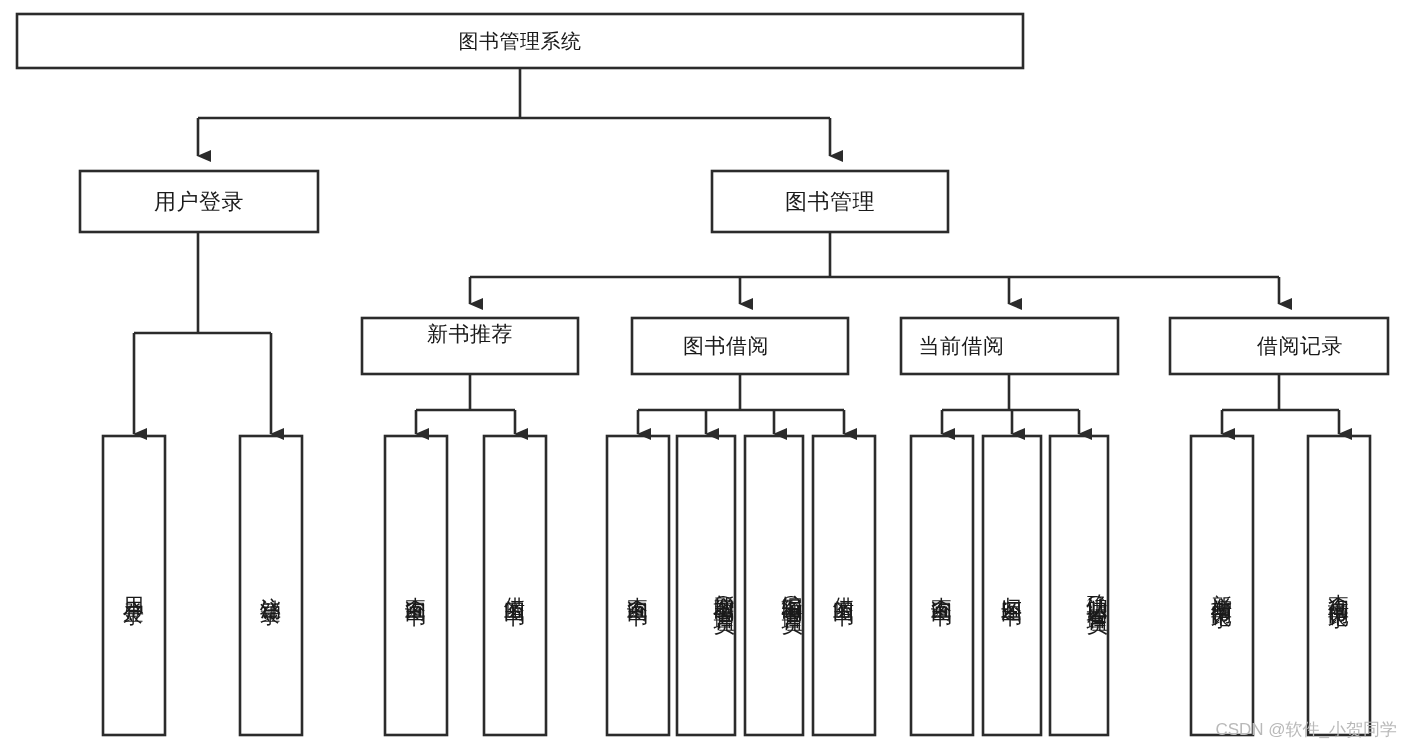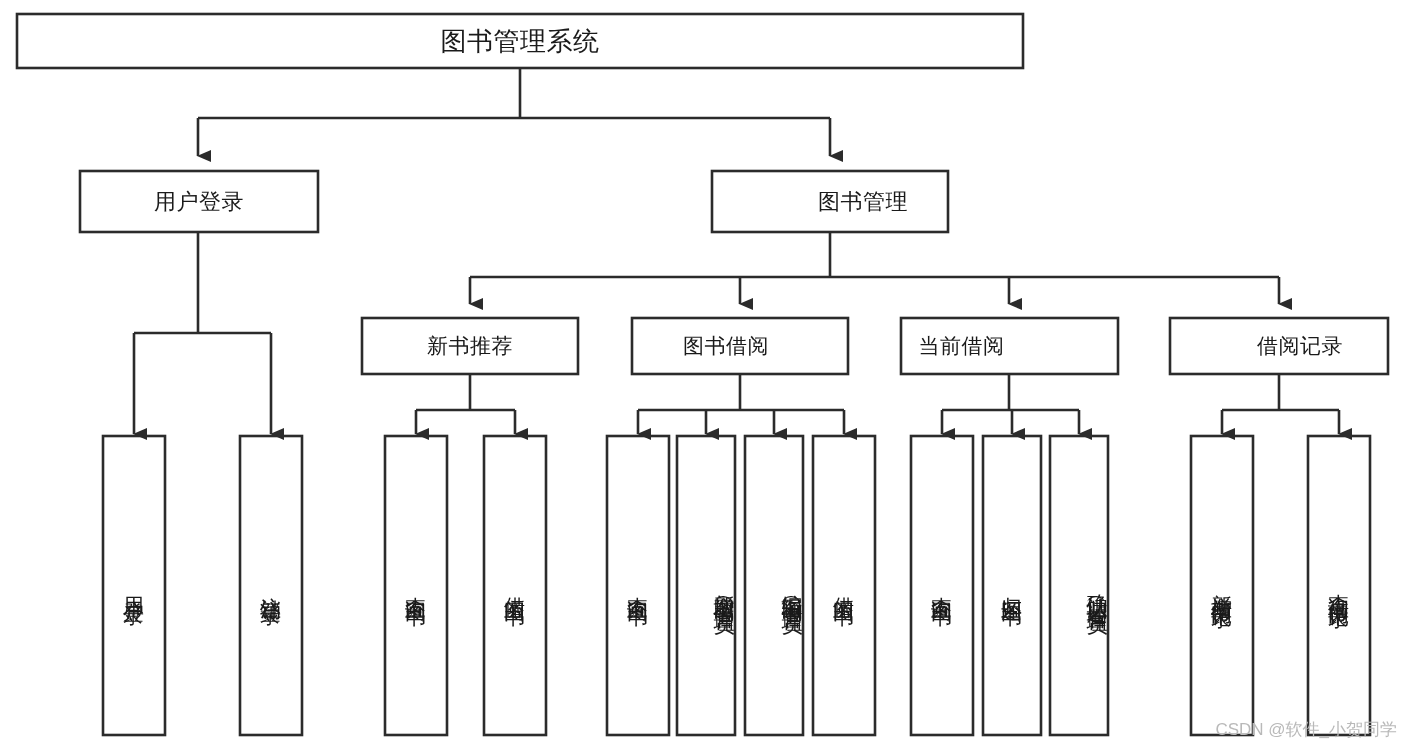--- a/index.html
+++ b/index.html
@@ -54,21 +54,21 @@
     align-items: center;
     justify-content: center;
     color: #1a1a1a;
     font-family: "Liberation Sans", "DejaVu Sans", sans-serif;
     text-align: center;
     letter-spacing: 0.5px;
     white-space: nowrap;
     pointer-events: none;
   }
   .label-root {
-    font-size: 26px;
+    font-size: 20px;
   }
   .label-mid {
     font-size: 22px;
   }
   .label-sub {
     font-size: 21px;
   }
   .leaf-label {
     position: absolute;
     display: flex;
@@ -173,23 +173,23 @@
 
     <path class="conn" d="M 1279 374 L 1279 410"></path>
     <path class="conn" d="M 1222 410 L 1339 410"></path>
     <path class="conn" marker-end="url(#arrow)" d="M 1222 410 L 1222 434"></path>
     <path class="conn" marker-end="url(#arrow)" d="M 1339 410 L 1339 434"></path>
   </svg>
 
   <div class="node-label label-root" style="left:17px; top:14px; width:1006px; height:54px;">图书管理系统</div>
 
   <div class="node-label label-mid" style="left:80px; top:171px; width:238px; height:61px;">用户登录</div>
-  <div class="node-label label-mid" style="left:712px; top:171px; width:236px; height:61px;margin-left:33px;">图书管理</div>
-
-  <div class="node-label label-sub" style="left:362px; top:318px; width:216px; height:56px;">新书推荐</div>
+  <div class="node-label label-mid" style="left:712px; top:171px; width:236px; height:61px;">图书管理</div>
+
+  <div class="node-label label-sub" style="left:362px; top:306px; width:216px; height:56px;">新书推荐</div>
   <div class="node-label label-sub" style="left:632px; top:318px; width:188px; height:56px;">图书借阅</div>
   <div class="node-label label-sub" style="left:853px; top:318px; width:217px; height:56px;">当前借阅</div>
   <div class="node-label label-sub" style="left:1170px; top:318px; width:218px; height:56px;margin-left:21px;">借阅记录</div>
 
   <div class="leaf-label" style="left:103px; top:436px; width:62px; height:299px;">用户登录</div>
   <div class="leaf-label" style="left:240px; top:436px; width:62px; height:299px;">注销登录</div>
 
   <div class="leaf-label" style="left:385px; top:436px; width:62px; height:299px;">查询图书</div>
   <div class="leaf-label" style="left:484px; top:436px; width:62px; height:299px;">借阅图书</div>
 

